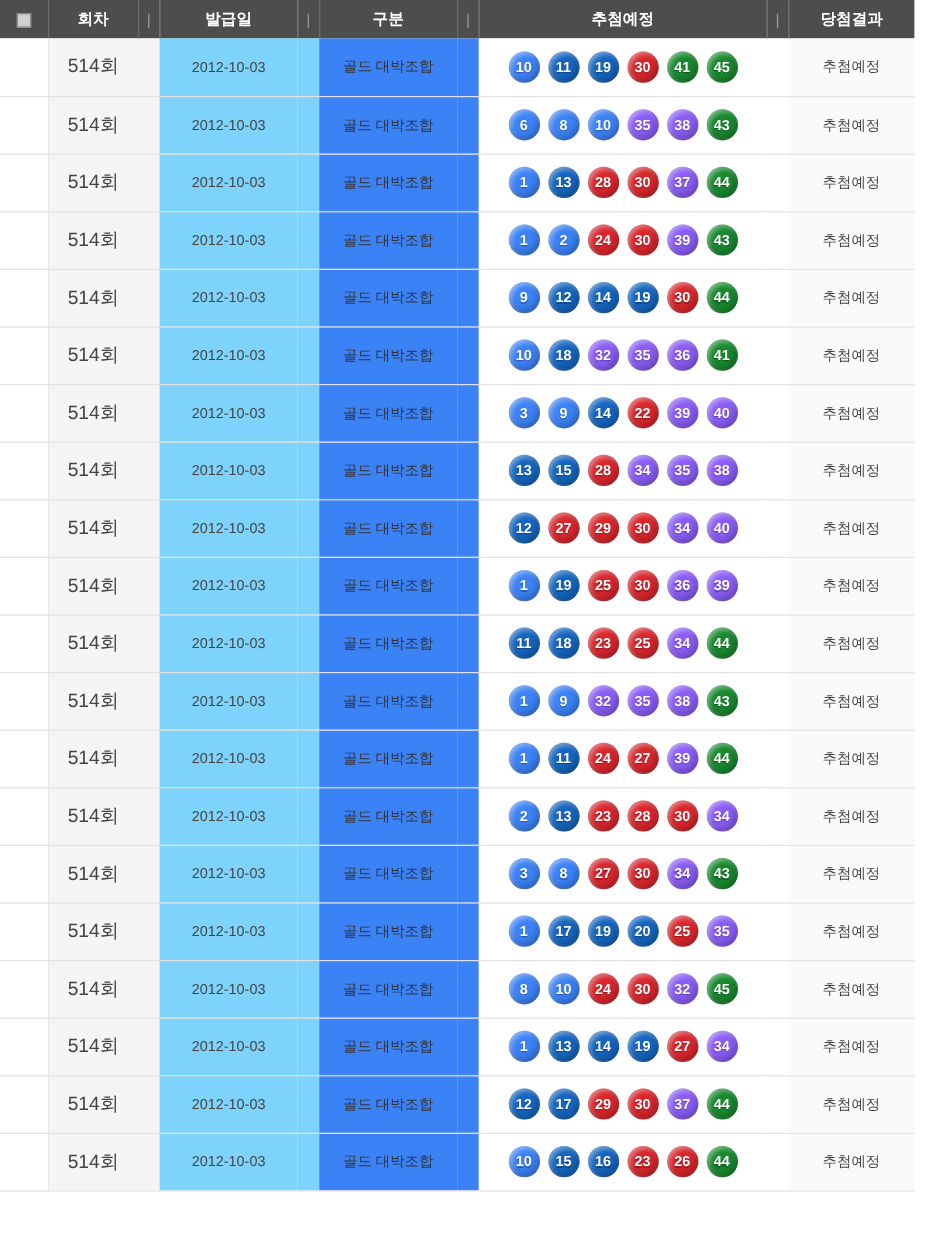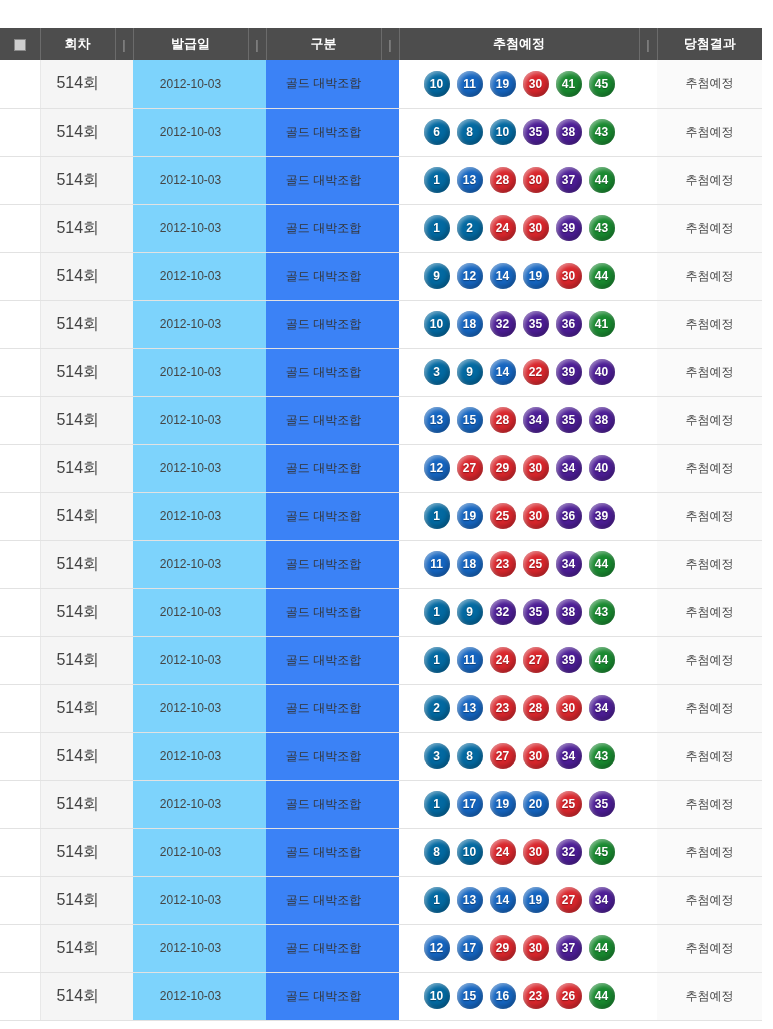--- a/index.html
+++ b/index.html
@@ -13,21 +13,20 @@
     width: 773px;
     height: 1029px;
     position: relative;
     overflow: hidden;
     background: #fff;
   }
   table.lotto {
     width: 656px;
     border-collapse: collapse;
     table-layout: fixed;
-    margin-top: 28px;
   }
   thead th {
     background: #4d4d4d;
     color: #ffffff;
     font-size: 13px;
     font-weight: bold;
     height: 32px;
     padding: 0;
     text-align: center;
     border-right: 1px solid #6b6b6b;
@@ -89,24 +88,24 @@
     color: #ffffff;
     font-size: 12px;
     font-weight: bold;
     display: flex;
     align-items: center;
     justify-content: center;
     line-height: 1;
     text-shadow: 0 1px 1px rgba(0,0,0,.35);
     box-shadow: inset -2px -3px 5px rgba(0,0,0,.25), inset 2px 2px 4px rgba(255,255,255,.45);
   }
-  .b-yellow { background: #0369a1; }
+  .b-yellow { background: #3b82f6; }
   .b-blue   { background: #1565c0; }
   .b-red    { background: #d9262c; }
-  .b-gray   { background: #4c1d95; }
+  .b-gray   { background: #8b5cf6; }
   .b-green  { background: #18892f; }
 </style>
 </head>
 <body>
 
 <div id="page">
   <table class="lotto">
     <thead>
       <tr>
         <th class="chk">

